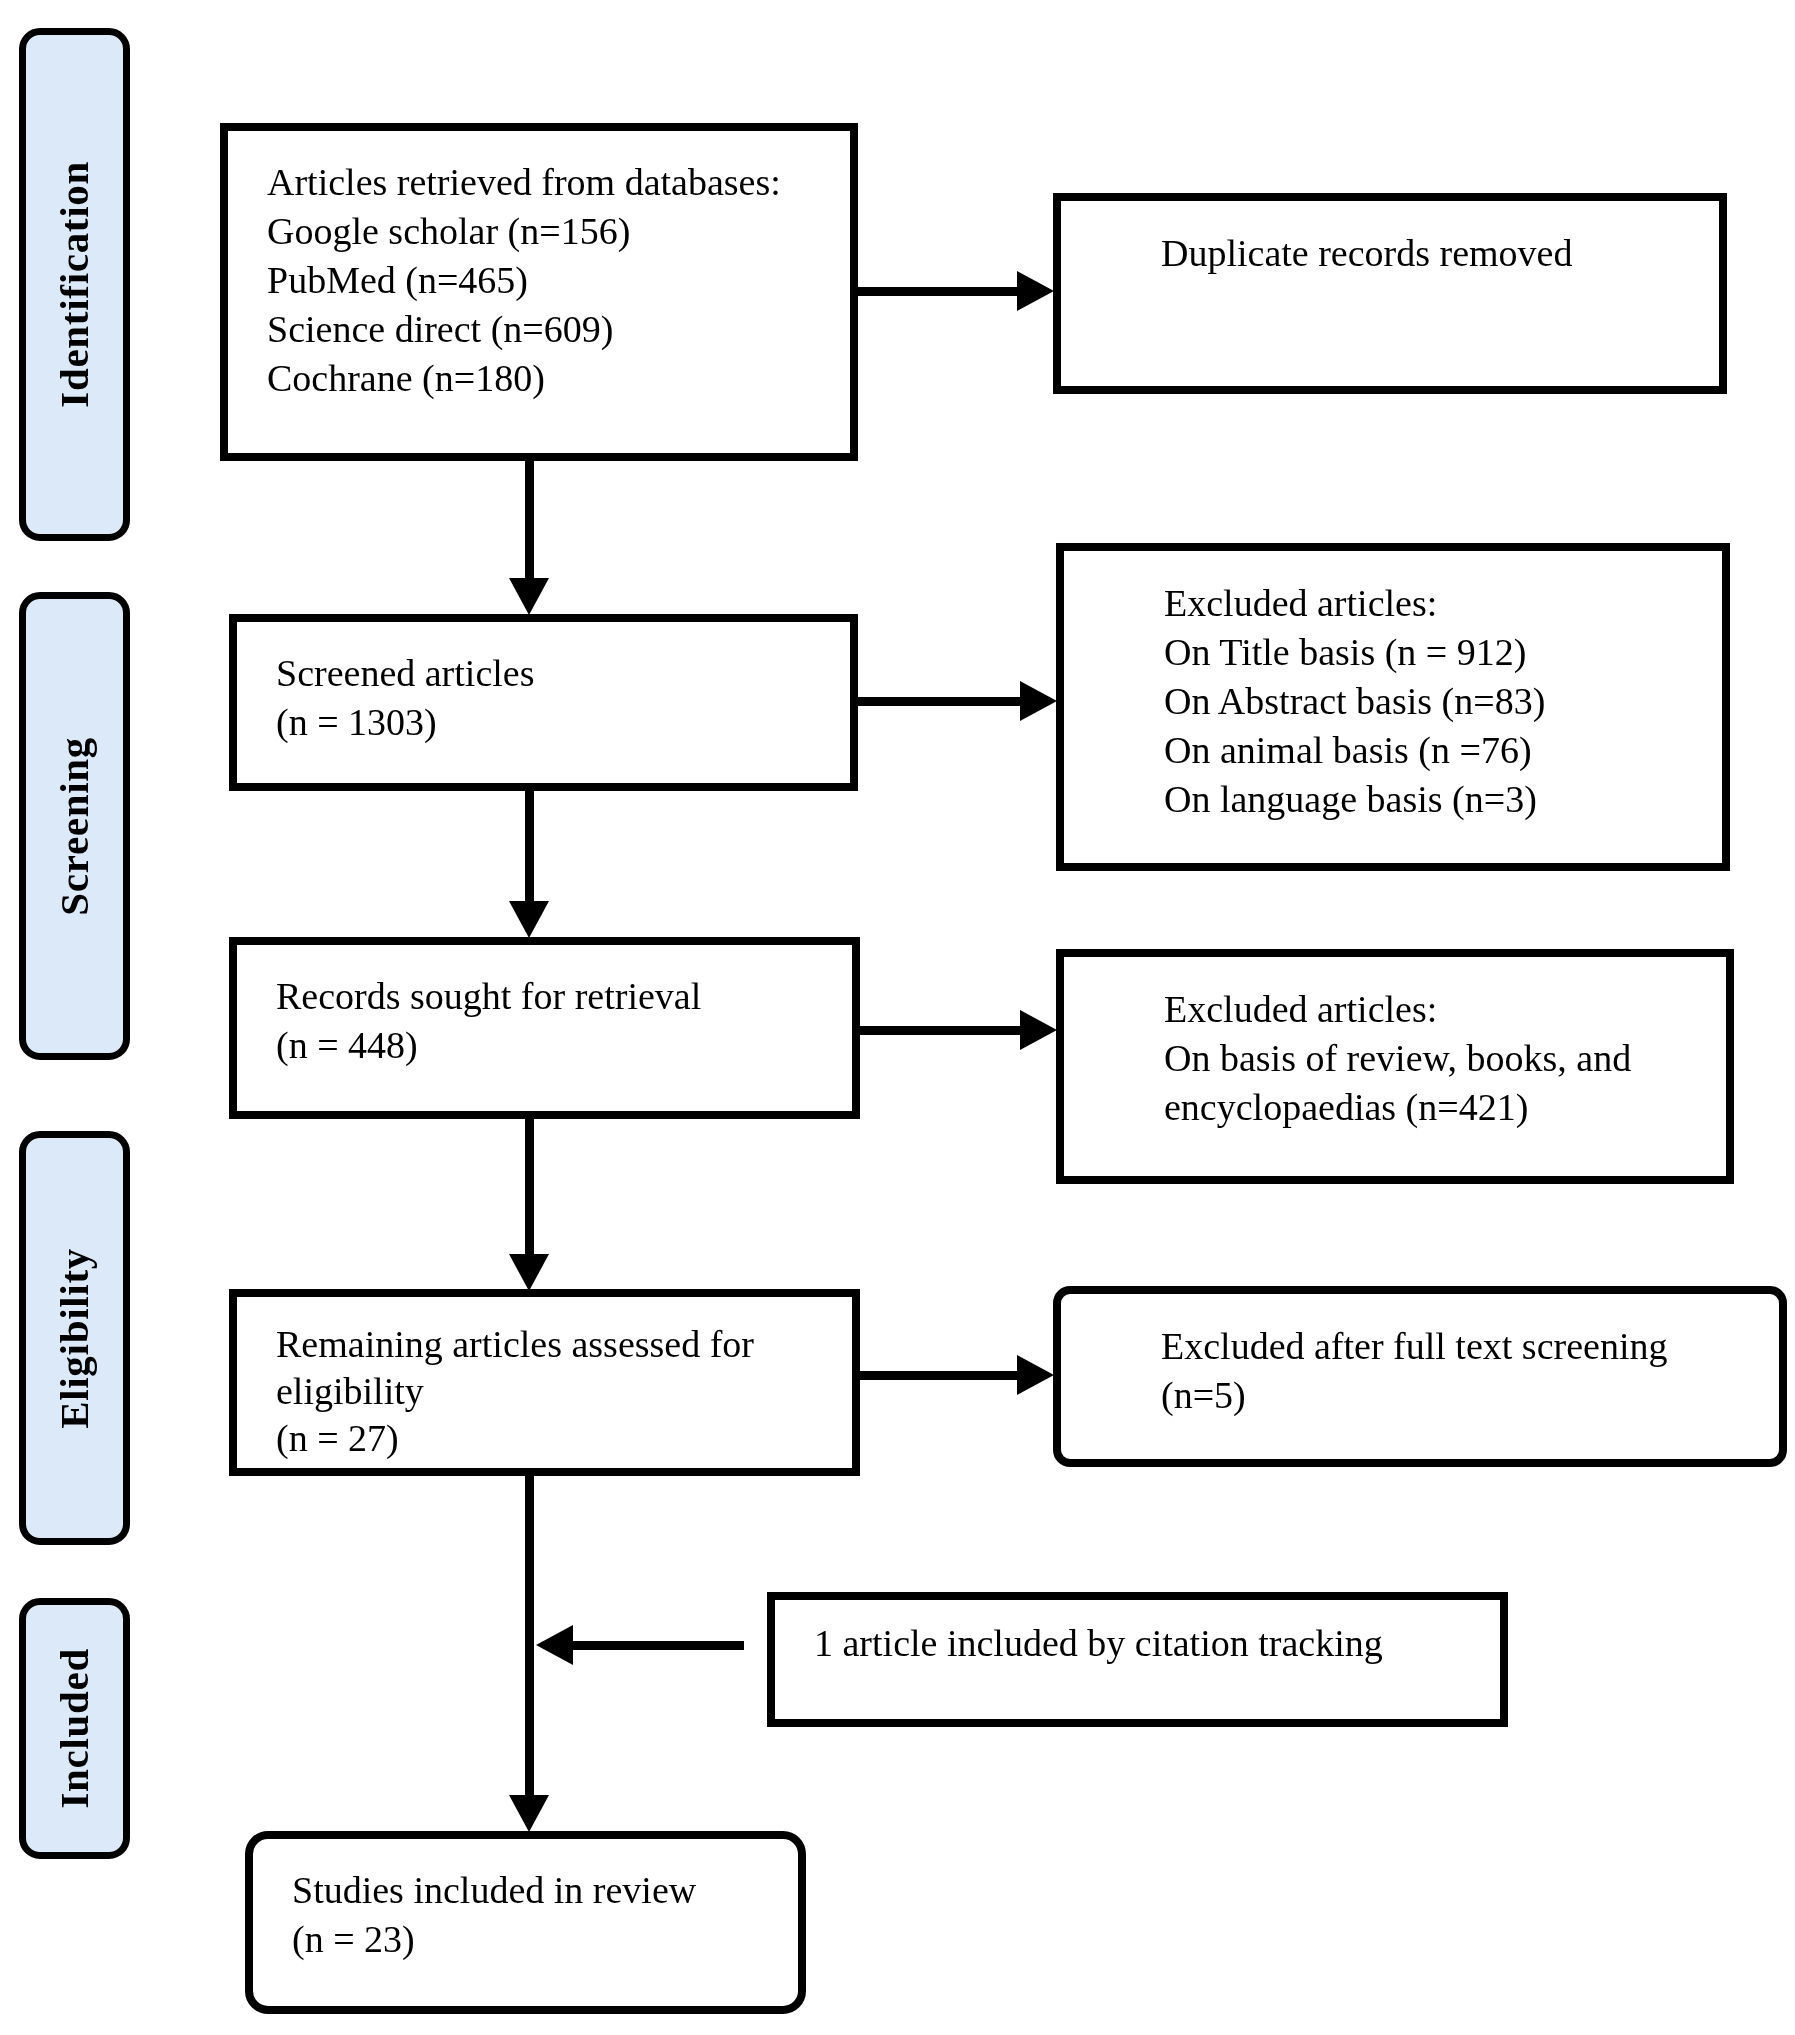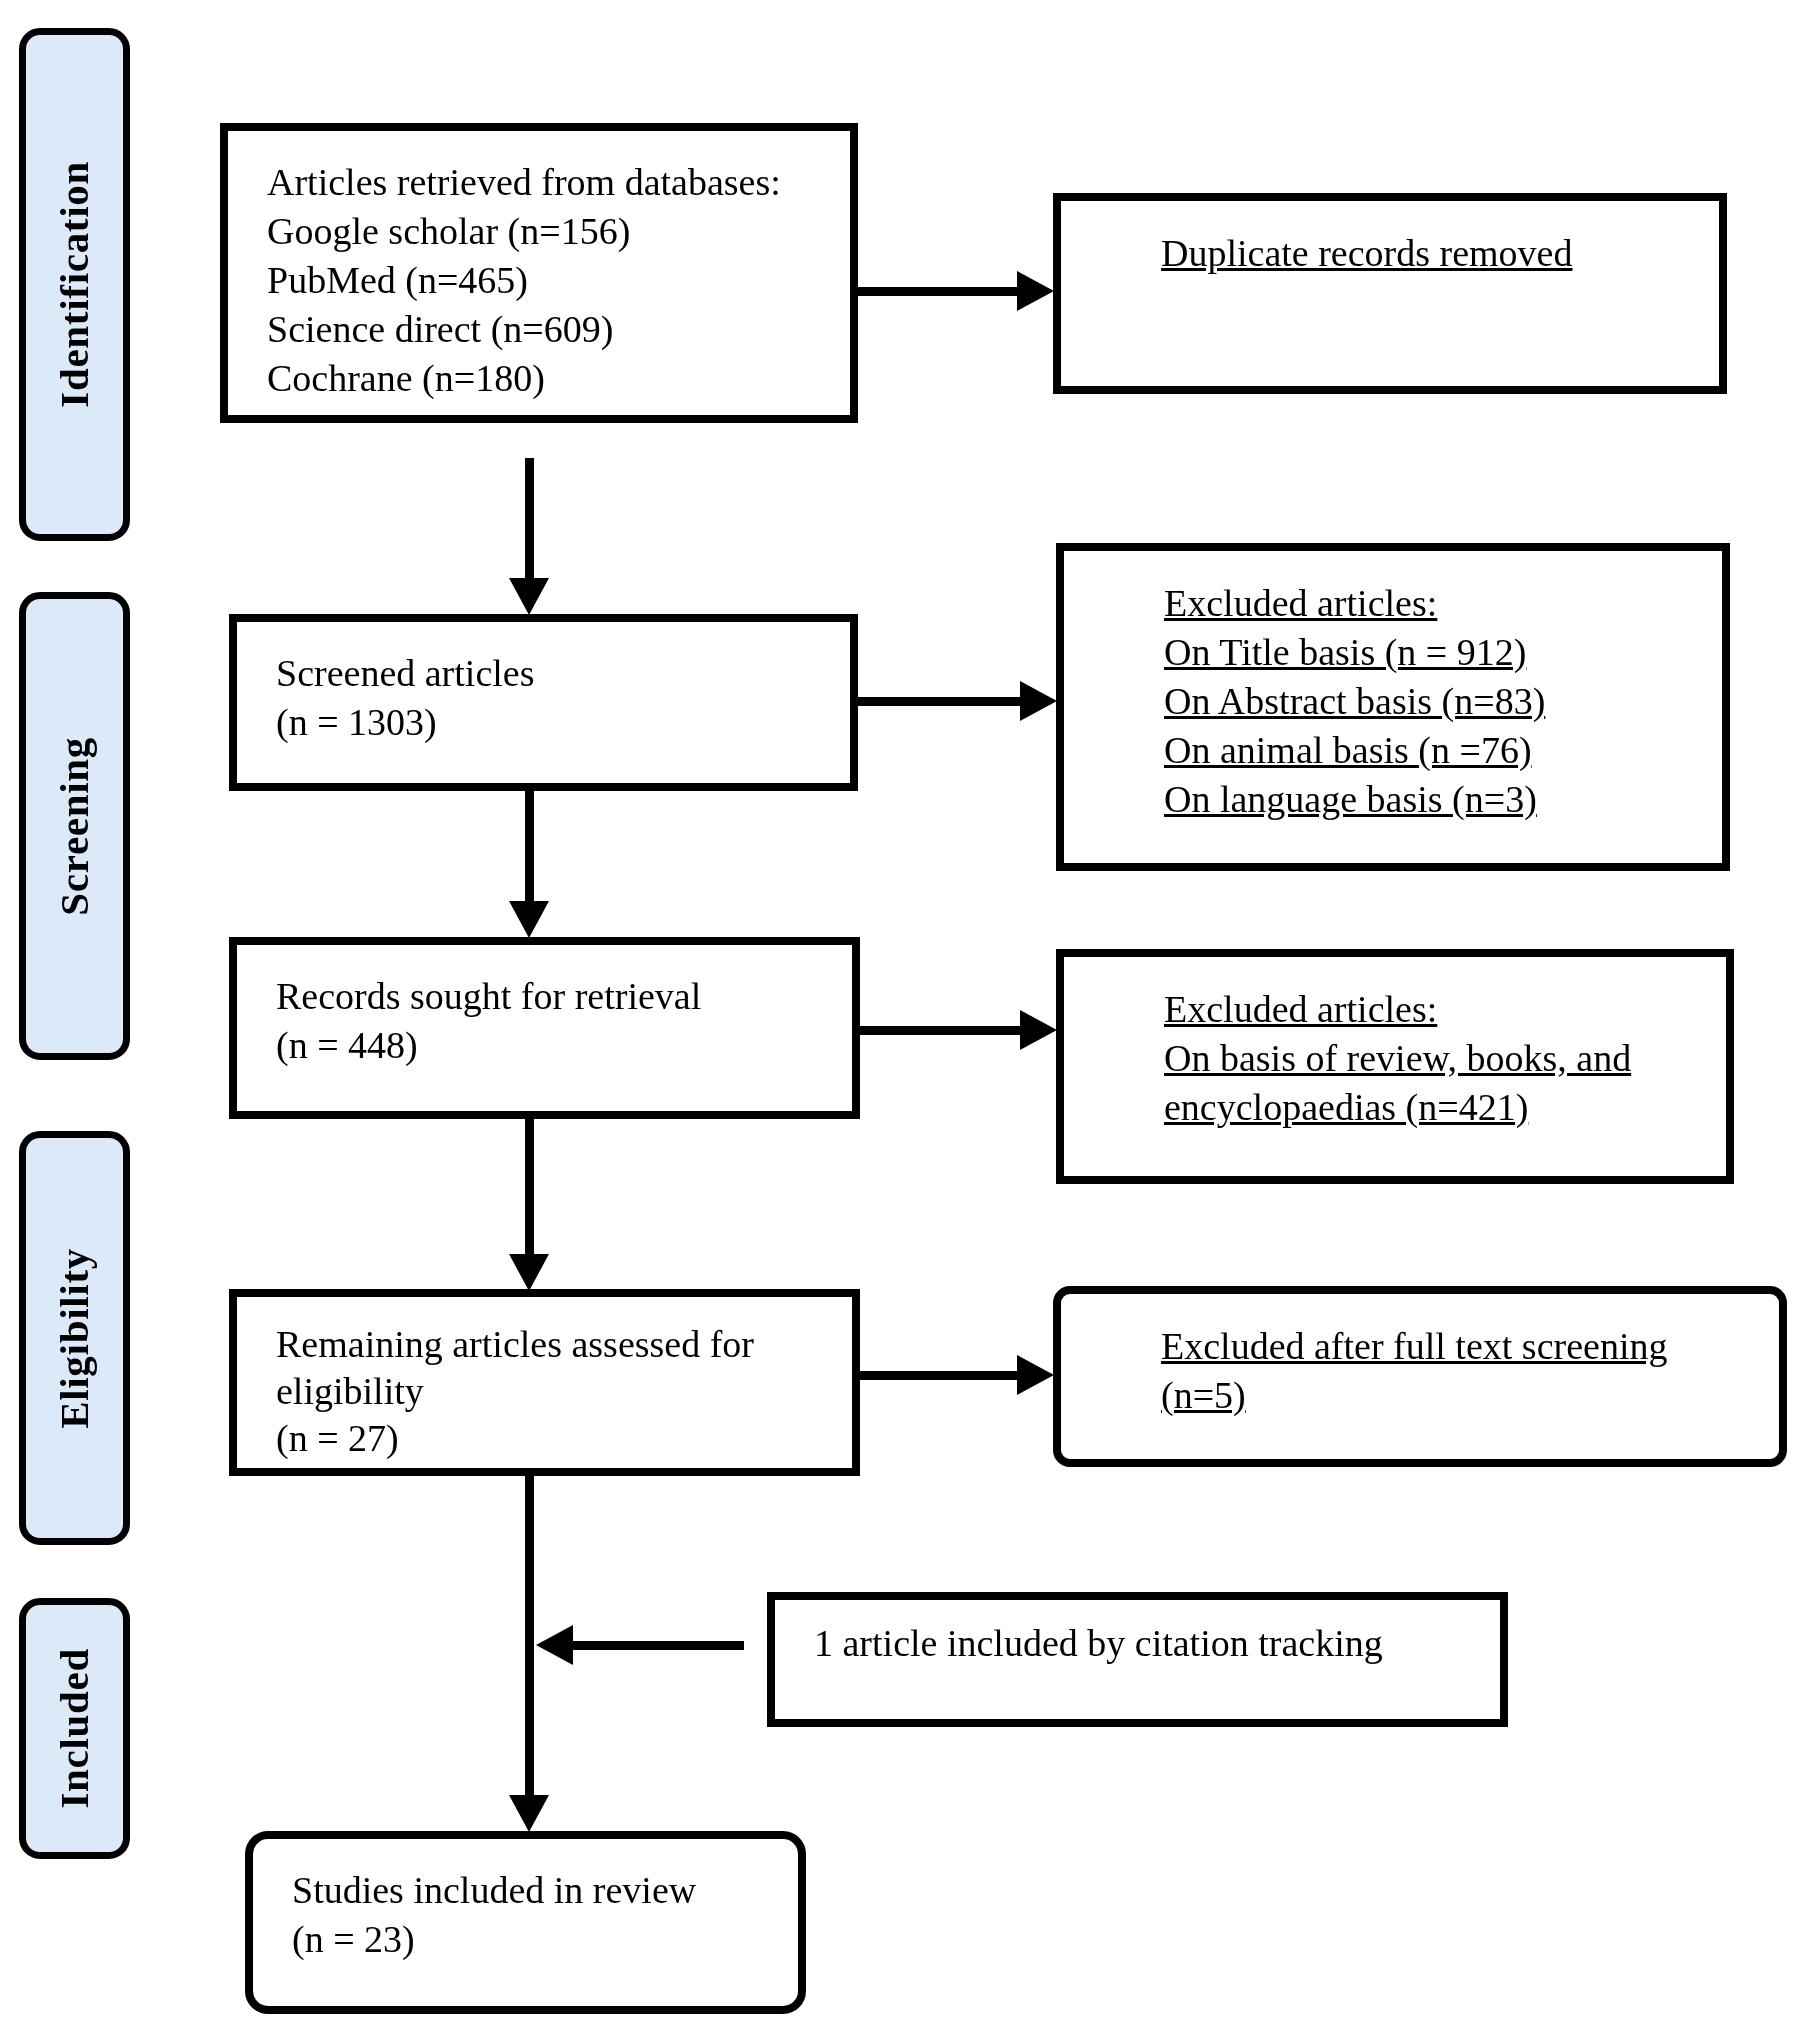--- a/index.html
+++ b/index.html
@@ -37,23 +37,23 @@
 
   
   .fbox {
     position:absolute;
     background:#ffffff;
     border:8.7px solid #000;
     font-size:38px;
     line-height:49px;
   }
   .fbox .lines { padding:27px 16.7px 6.7px 39px; }
-  .fbox.rightcol .lines { padding:28px 16.7px 6.7px 100px;text-decoration:underline; }
-
-  #box-retrieved          { left:220px;  top:123px;  width:638px;  height:300px; }
+  .fbox.rightcol .lines { padding:28px 16.7px 6.7px 100px; }
+
+  #box-retrieved          { left:220px;  top:123px;  width:638px;  height:338px; }
   #box-duplicates         { left:1053px; top:193px;  width:674px; height:201px; }
   #box-screened           { left:229px;  top:614px;  width:629px;  height:177px; }
   #box-excluded-screening { left:1056px; top:543px;  width:674px; height:328px; }
   #box-records-sought     { left:229px;  top:937px; width:631px;  height:182px; }
   #box-excluded-retrieval { left:1056px; top:949px; width:678px; height:235px; }
   #box-remaining          { left:229px;  top:1289px; width:631px;  height:187px; }
   #box-remaining .lines   { padding-top:24px; line-height:47px; }
   #box-excluded-fulltext  { left:1053px; top:1286px; width:734px; height:181px;border-radius:17px; }
   #box-citation           { left:767px; top:1592px; width:741px; height:135px; }
   #box-citation .lines    { padding-top:18.7px; }

